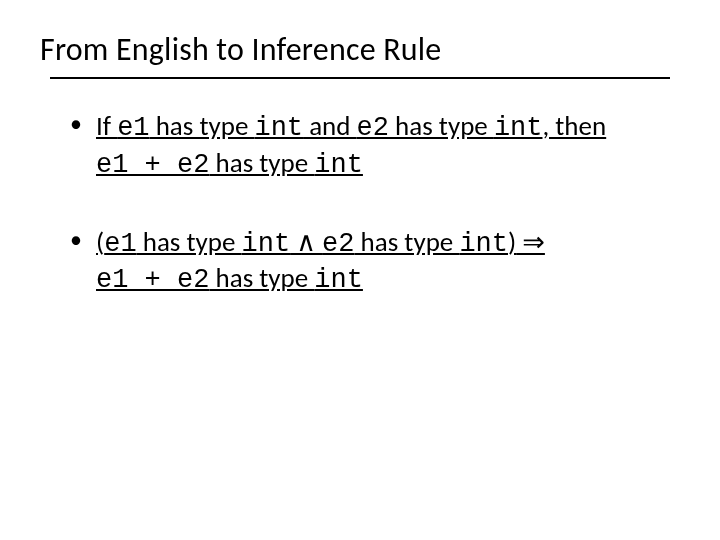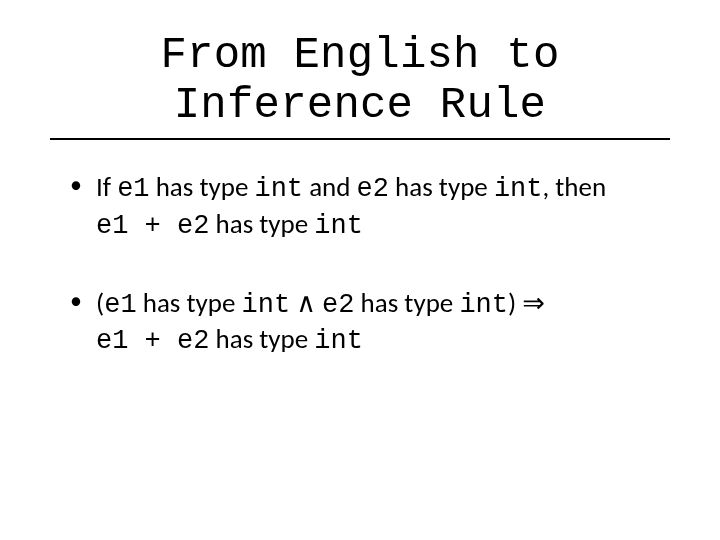--- a/index.html
+++ b/index.html
@@ -12,35 +12,34 @@
     color: #000;
   }
   .slide {
     width: 720px;
     height: 540px;
     box-sizing: border-box;
     padding: 20px 40px 20px 40px;
     position: relative;
   }
   .title {
-    font-size: 44px;
-    text-align: center;
+    font-size: 32px;
     margin: 10px 0 8px 0;
     letter-spacing: 0.2px;
-    font-family: Liberation Mono, monospace;
   }
   .rule {
     border: none;
     border-top: 2.5px solid #000;
     margin: 0 10px 30px 10px;
   }
   ul.bullets {
     list-style: none;
     padding: 0 10px 0 30px;
     margin: 0;
+    text-decoration: underline;
   }
   ul.bullets > li {
     position: relative;
     font-size: 27px;
     line-height: 1.25;
     margin-bottom: 42px;
     padding-left: 26px;
     font-family: Calibri, Arial, sans-serif;
   }
   ul.bullets > li::before {

